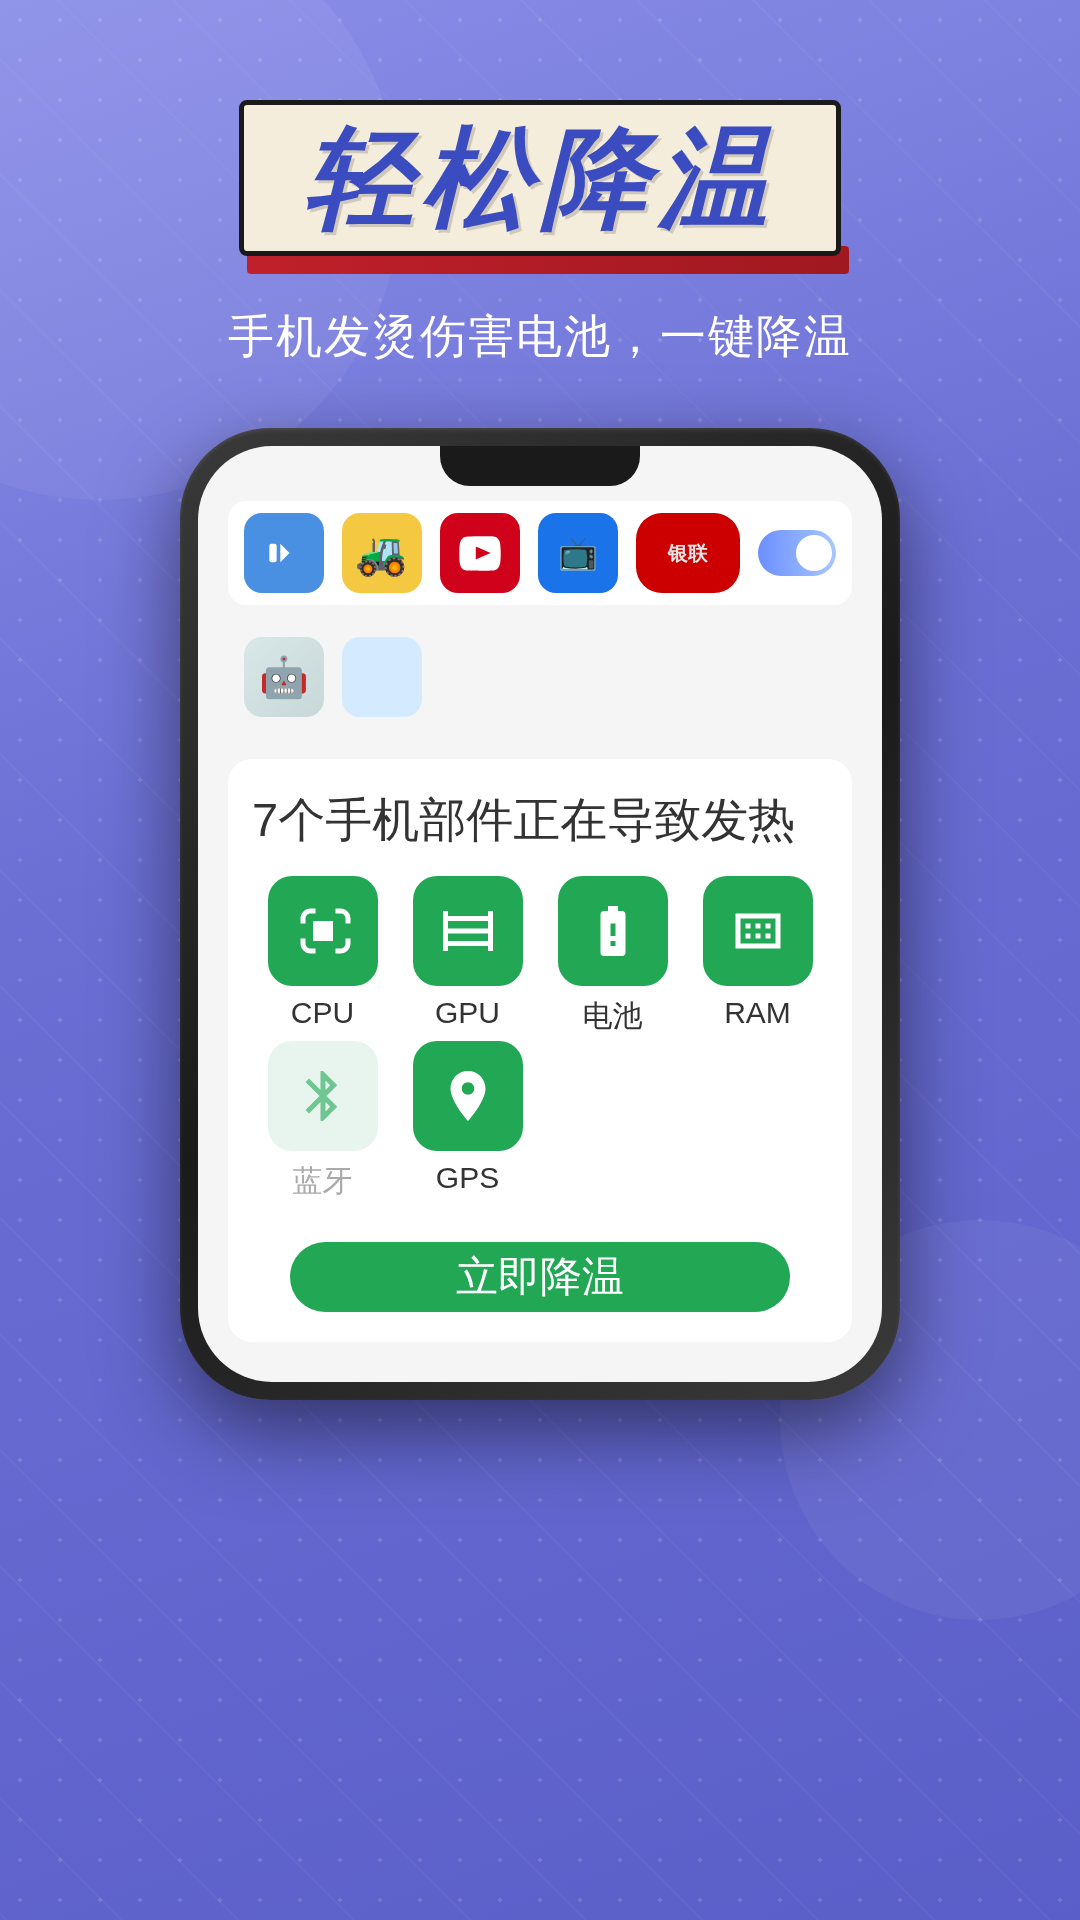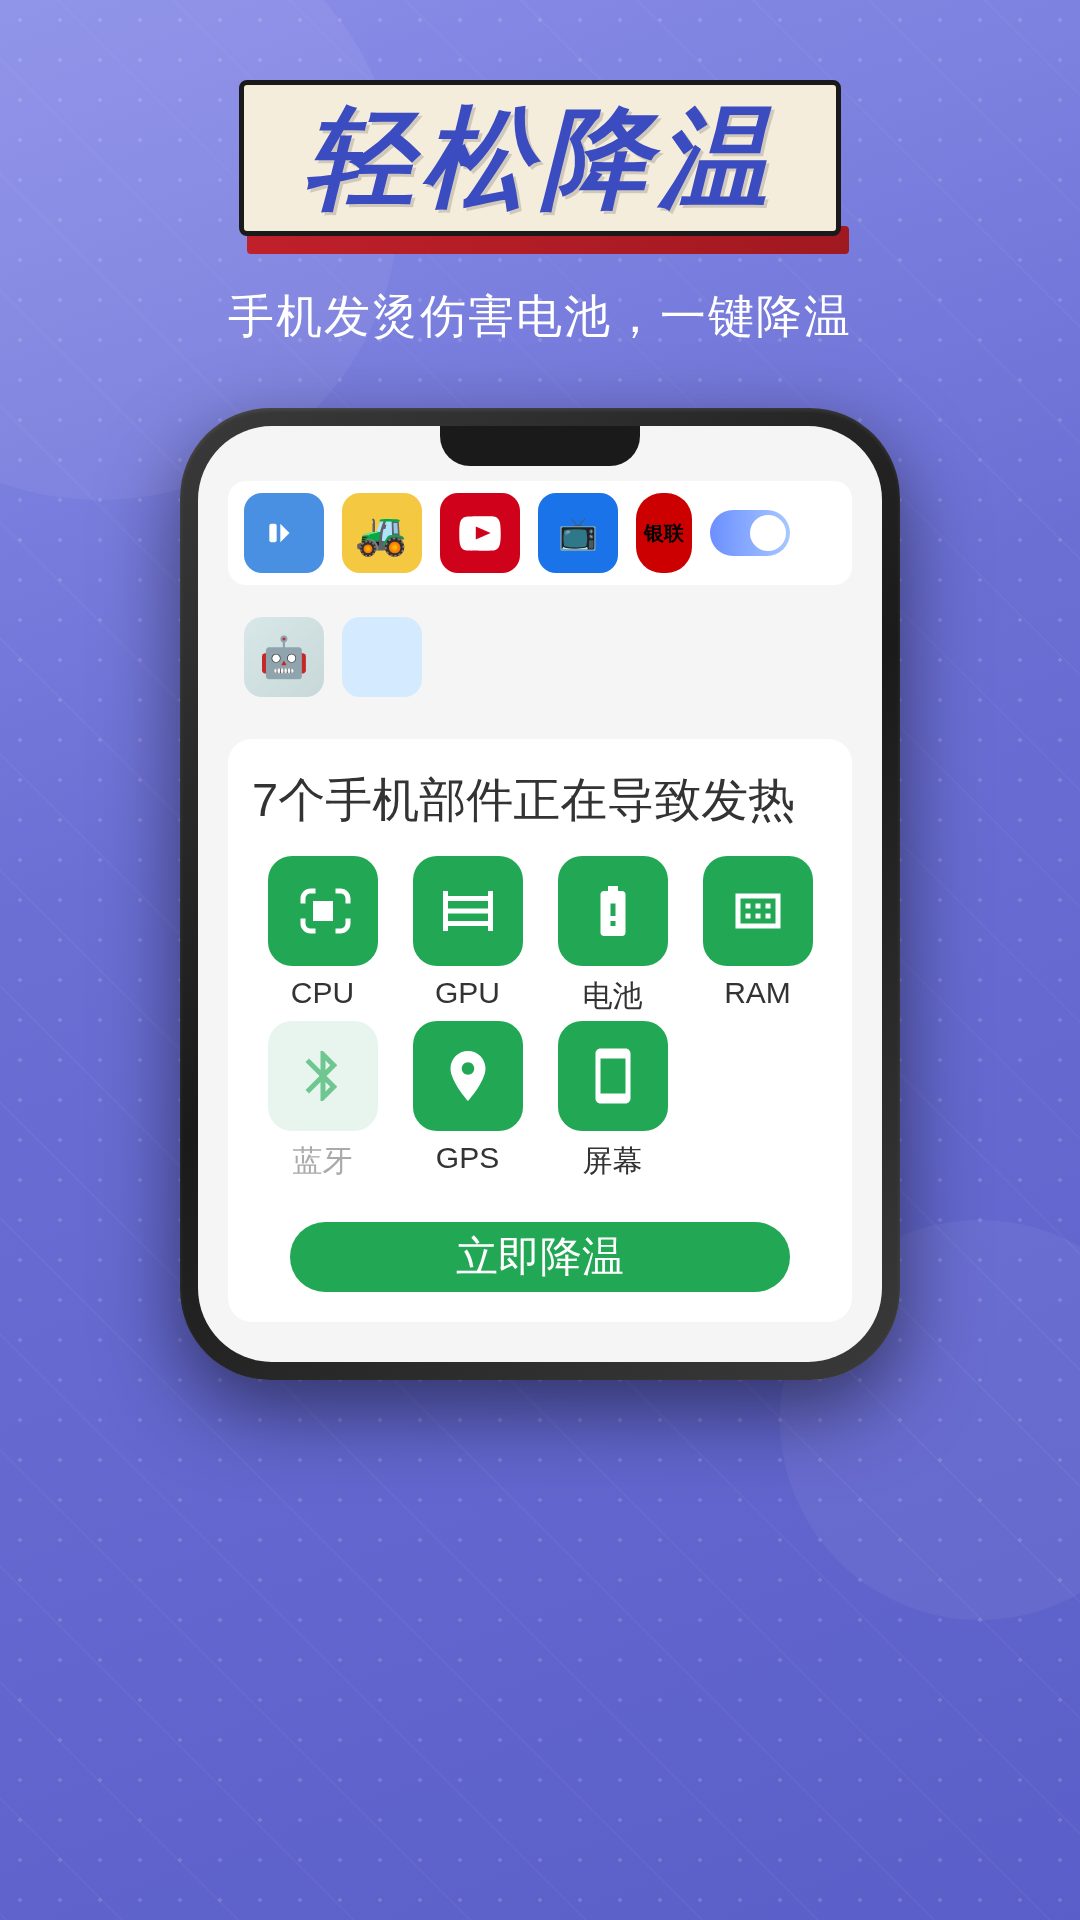--- a/index.html
+++ b/index.html
@@ -74,20 +74,21 @@
       position: relative;
       margin-bottom: 50px;
     }
     .title-box {
       background: #F5EDDC;
       border: 5px solid #1a1a1a;
       border-radius: 8px;
       padding: 18px 60px;
       position: relative;
       z-index: 2;
+      margin-top: 20px;
     }
     .title-text {
       font-size: 110px;
       font-weight: 900;
       color: #3A4CC0;
       font-style: italic;
       letter-spacing: 8px;
       line-height: 1;
       text-shadow: 3px 3px 0 rgba(0,0,0,0.15);
     }
@@ -298,21 +299,21 @@
                 <rect x="4" y="7" width="4" height="10" rx="1"></rect>
               </svg>
             </div>
             <div class="app-icon app-icon-yellow" style="background:#F5C842; font-size:42px;">🚜</div>
             <div class="app-icon app-icon-red">
               <svg viewBox="0 0 24 24" width="44" height="44" fill="white">
                 <path d="M23 7s-.3-2-1.2-2.8c-1.1-1.2-2.4-1.2-3-1.3C16.2 2.8 12 2.8 12 2.8s-4.2 0-6.8.2c-.6.1-1.9.1-3 1.3C1.3 5 1 7 1 7S.7 9.1.7 11.3v2c0 2.1.3 4.3.3 4.3s.3 2 1.2 2.8c1.1 1.2 2.6 1.1 3.3 1.2C7.3 21.8 12 21.8 12 21.8s4.2 0 6.8-.2c.6-.1 1.9-.1 3-1.3.9-.8 1.2-2.8 1.2-2.8s.3-2.1.3-4.3v-2C23.3 9.1 23 7 23 7zM9.7 15.5V8.4l8.1 3.6-8.1 3.5z"></path>
               </svg>
             </div>
             <div class="app-icon" style="background:#1A73E8; font-size:32px; color:white; font-weight:bold;">📺</div>
-            <div class="app-icon app-icon-applepay" style="background:#CC0000; font-size:20px; color:#000000; font-weight:bold; width:56px; height:80px; border-radius:26px; display:flex; align-items:center; justify-content:center;">银联</div>
+            <div class="app-icon app-icon-applepay" style="background:#CC0000; font-size:20px; color:#e5e5e5; font-weight:bold; width:104px; height:80px; border-radius:26px; display:flex; align-items:center; justify-content:center;">银联</div>
             <div class="app-icon-toggle">
               <div class="toggle-circle"></div>
             </div>
           </div>
 
           <div class="app-row-2">
             <div class="app-icon app-icon-robot" style="background:linear-gradient(135deg,#D8E8E8,#C8D8D8); font-size:40px;">🤖</div>
             <div class="app-icon app-icon-light" style="background:#D4EAFF; border-radius:18px; width:80px; height:80px;"></div>
           </div>
 
@@ -369,28 +370,20 @@
               <div class="component-item">
                 <div class="component-icon">
                   <svg viewBox="0 0 24 24">
                     <path d="M12 2C8.13 2 5 5.13 5 9c0 5.25 7 13 7 13s7-7.75 7-13c0-3.87-3.13-7-7-7zm0 9.5c-1.38 0-2.5-1.12-2.5-2.5s1.12-2.5 2.5-2.5 2.5 1.12 2.5 2.5-1.12 2.5-2.5 2.5z"></path>
                   </svg>
                 </div>
                 <span class="component-label">GPS</span>
               </div>
 
 
-              <div class="component-item">
-                <div class="component-icon">
-                  <svg viewBox="0 0 24 24">
-                    <path d="M17 1.01L7 1c-1.1 0-2 .9-2 2v18c0 1.1.9 2 2 2h10c1.1 0 2-.9 2-2V3c0-1.1-.9-1.99-2-1.99zM17 19H7V5h10v14z"></path>
-                  </svg>
-                </div>
-                <span class="component-label">屏幕</span>
-              </div>
 
             </div>
 
             <div class="cta-btn">
               <span class="cta-btn-text">立即降温</span>
             </div>
 
           </div>
         </div>
       </div>

